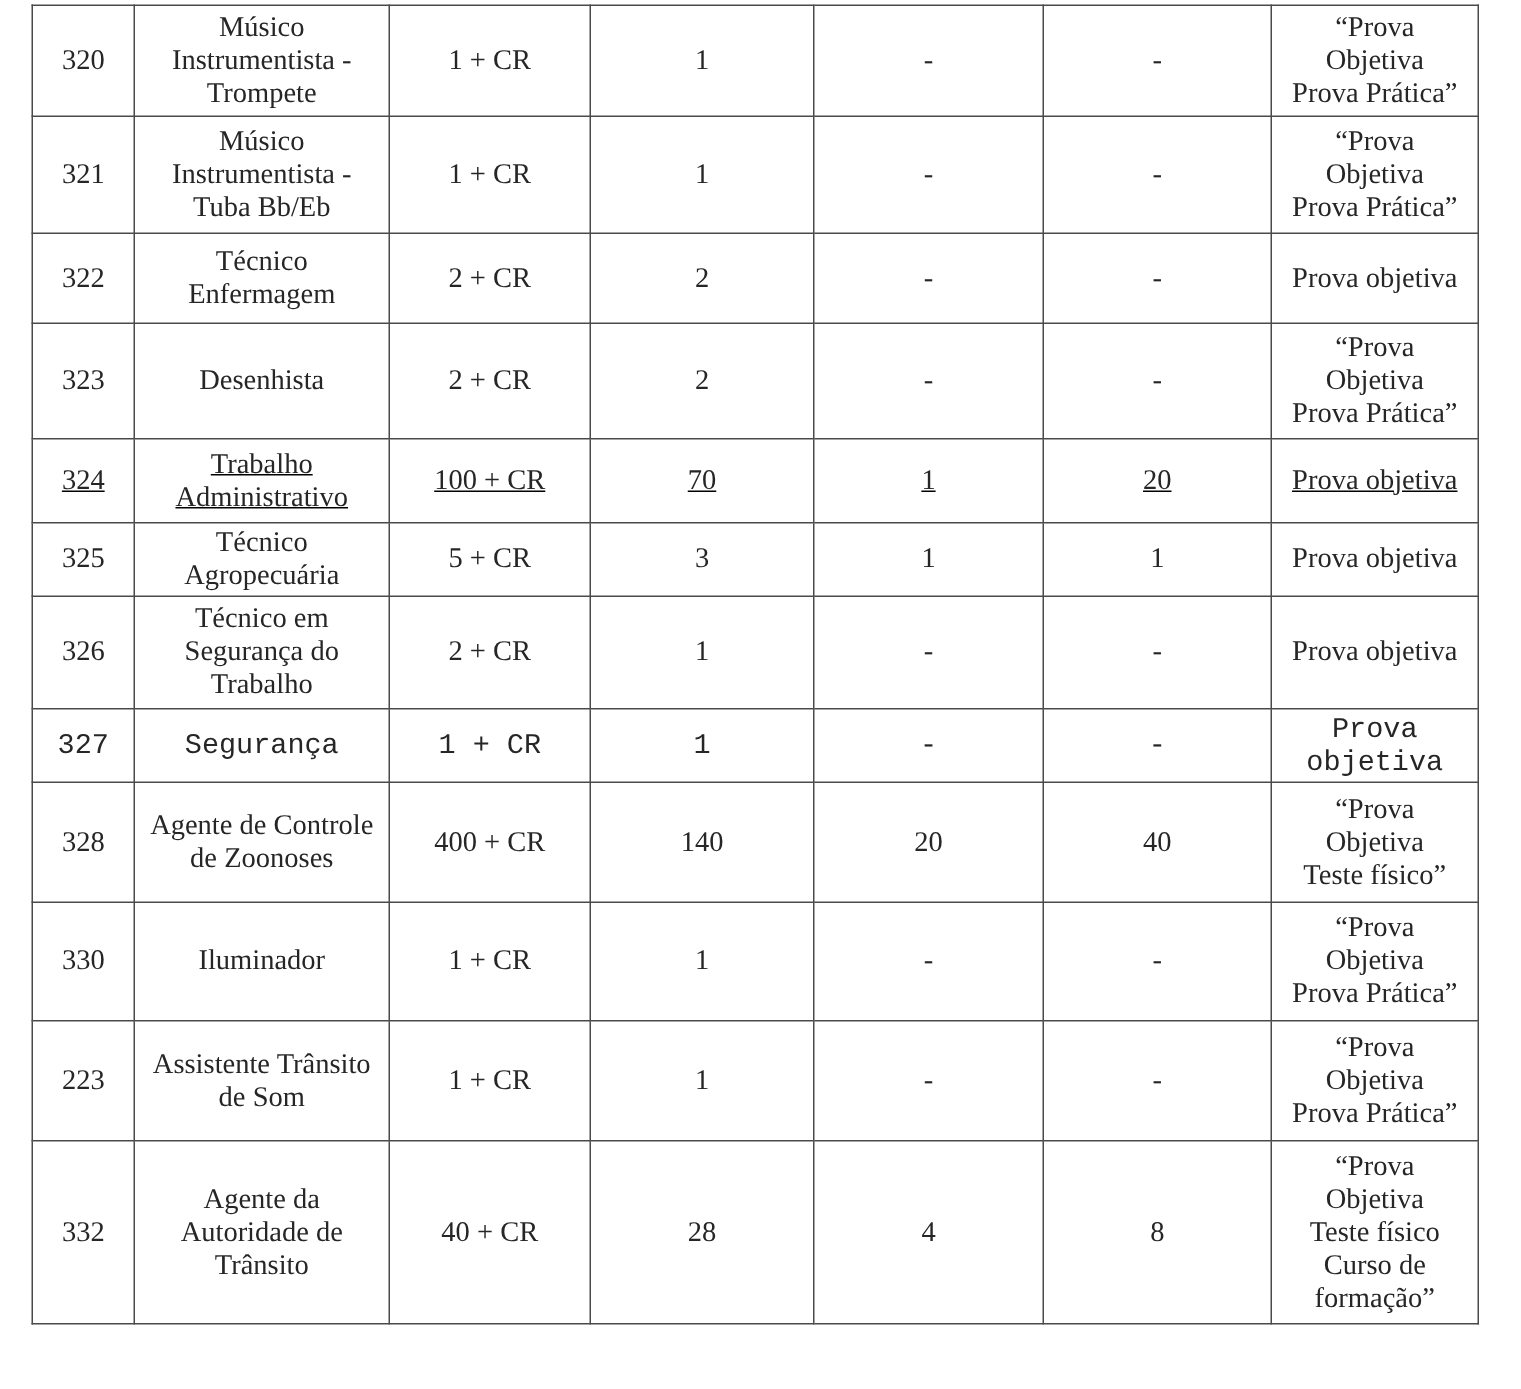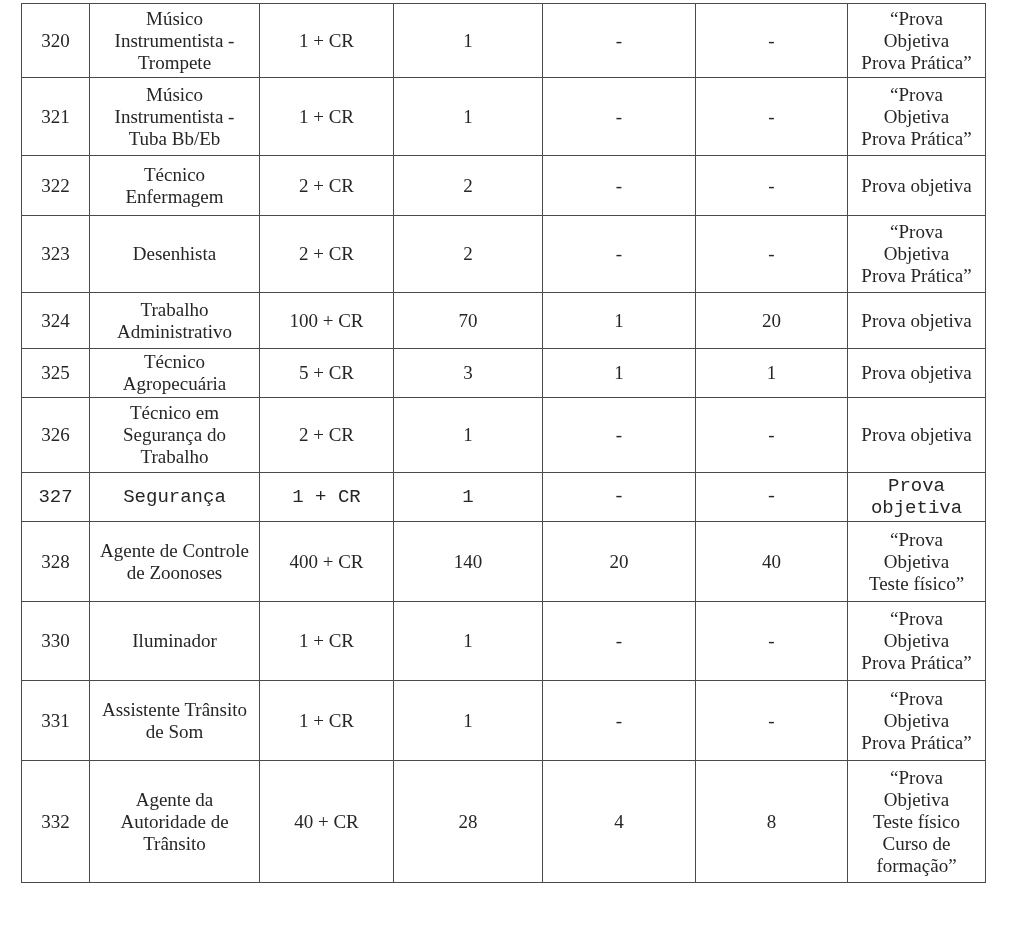--- a/index.html
+++ b/index.html
@@ -95,21 +95,21 @@
     <td>323</td>
     <td>Desenhista</td>
     <td>2 + CR</td>
     <td>2</td>
     <td>-</td>
     <td>-</td>
     <td>“Prova
 Objetiva
 Prova Prática”</td>
   </tr>
-        <tr style="height: 56px;">
+        <tr style="height: 56px; text-decoration: underline;">
     <td>324</td>
     <td>Trabalho
 Administrativo</td>
     <td>100 + CR</td>
     <td>70</td>
     <td>1</td>
     <td>20</td>
     <td>Prova objetiva</td>
   </tr>
         <tr style="height: 42px;">
@@ -159,21 +159,21 @@
     <td>Iluminador</td>
     <td>1 + CR</td>
     <td>1</td>
     <td>-</td>
     <td>-</td>
     <td>“Prova
 Objetiva
 Prova Prática”</td>
   </tr>
         <tr style="height: 80px;">
-    <td>331</td>
+    <td>223</td>
     <td>Assistente Trânsito
 de Som</td>
     <td>1 + CR</td>
     <td>1</td>
     <td>-</td>
     <td>-</td>
     <td>“Prova
 Objetiva
 Prova Prática”</td>
   </tr>

